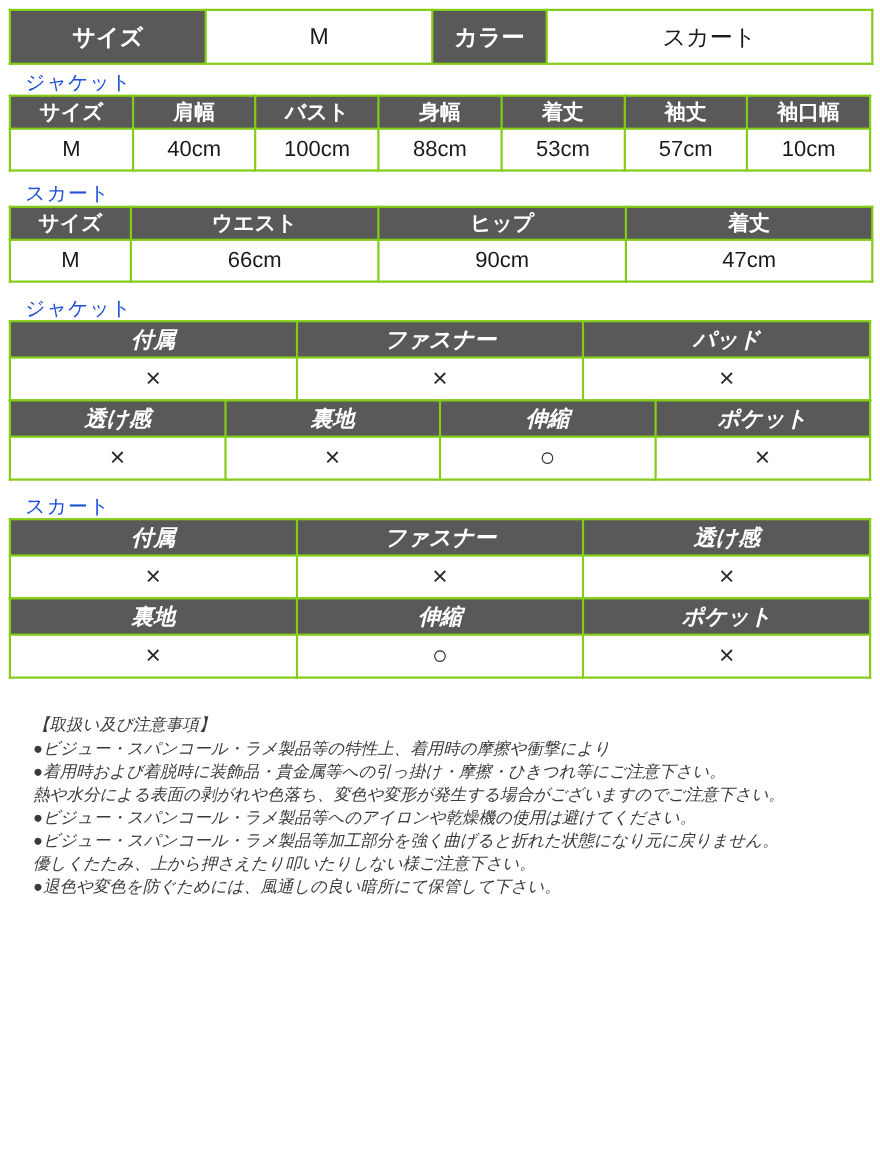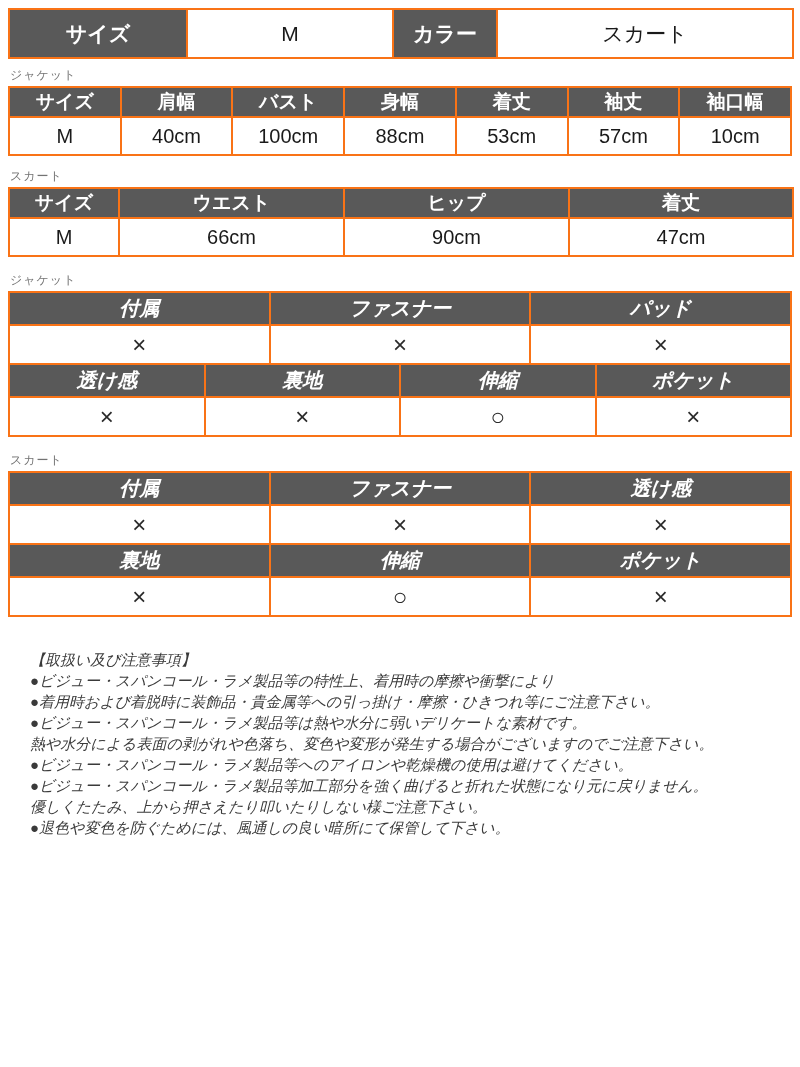--- a/index.html
+++ b/index.html
@@ -7,41 +7,41 @@
     width: 800px; height: 1067px; overflow: hidden;
     font-family: "Liberation Sans", "DejaVu Sans", sans-serif;
     color: #000;
   }
   .wrap { padding: 8px; }
   table {
     border-collapse: collapse;
     width: 784px;
     table-layout: fixed;
   }
-  th, td { border: 2px solid #f97316; padding: 0; text-align: center; vertical-align: middle; }
+  th, td { border: 2px solid #84cc16; padding: 0; text-align: center; vertical-align: middle; }
   th {
     background: #595959; color: #ffffff; font-weight: bold;
   }
   td { background: #ffffff; color: #1a1a1a; font-weight: normal; }
 
   
   .t-spec th, .t-spec td { height: 47px; font-size: 21px; }
 
   
   .t-meas th { height: 28px; font-size: 19px; }
   .t-meas td { height: 36px; font-size: 20px; }
 
   
   .t-feat th { height: 31px; font-size: 20px; font-style: italic; }
   .t-feat td { height: 37px; font-size: 24px; color: #2a2a2a; }
   .t-feat.joined { margin-top: -2px; }
 
   .section-label {
-    font-size: 12px; color: #737373; line-height: 21px;
-    margin: 0 0 0 2px; letter-spacing: 1px;
+    font-size: 18px; color: #1d4ed8; line-height: 21px;
+    margin: 0 0 0 15px; letter-spacing: 1px;
   }
   .ml-a { margin-top: 6px; }
   .ml-b { margin-top: 10px; }
   .ml-c { margin-top: 13px; }
   .ml-d { margin-top: 13px; }
 
   .care {
     margin-top: 32px; padding-left: 22px;
     font-size: 15px; line-height: 21px; color: #3a3a3a; font-style: italic;
   }
@@ -176,21 +176,20 @@
       <td>○</td>
       <td>×</td>
     </tr>
   </tbody>
     </table>
 
   <div class="care">
     <div>【取扱い及び注意事項】</div>
     <div>●ビジュー・スパンコール・ラメ製品等の特性上、着用時の摩擦や衝撃により</div>
     <div>●着用時および着脱時に装飾品・貴金属等への引っ掛け・摩擦・ひきつれ等にご注意下さい。</div>
-    <div>●ビジュー・スパンコール・ラメ製品等は熱や水分に弱いデリケートな素材です。</div>
     <div>熱や水分による表面の剥がれや色落ち、変色や変形が発生する場合がございますのでご注意下さい。</div>
     <div>●ビジュー・スパンコール・ラメ製品等へのアイロンや乾燥機の使用は避けてください。</div>
     <div>●ビジュー・スパンコール・ラメ製品等加工部分を強く曲げると折れた状態になり元に戻りません。</div>
     <div>優しくたたみ、上から押さえたり叩いたりしない様ご注意下さい。</div>
     <div>●退色や変色を防ぐためには、風通しの良い暗所にて保管して下さい。</div>
   </div>
 
 </div>
 
 </body></html>

